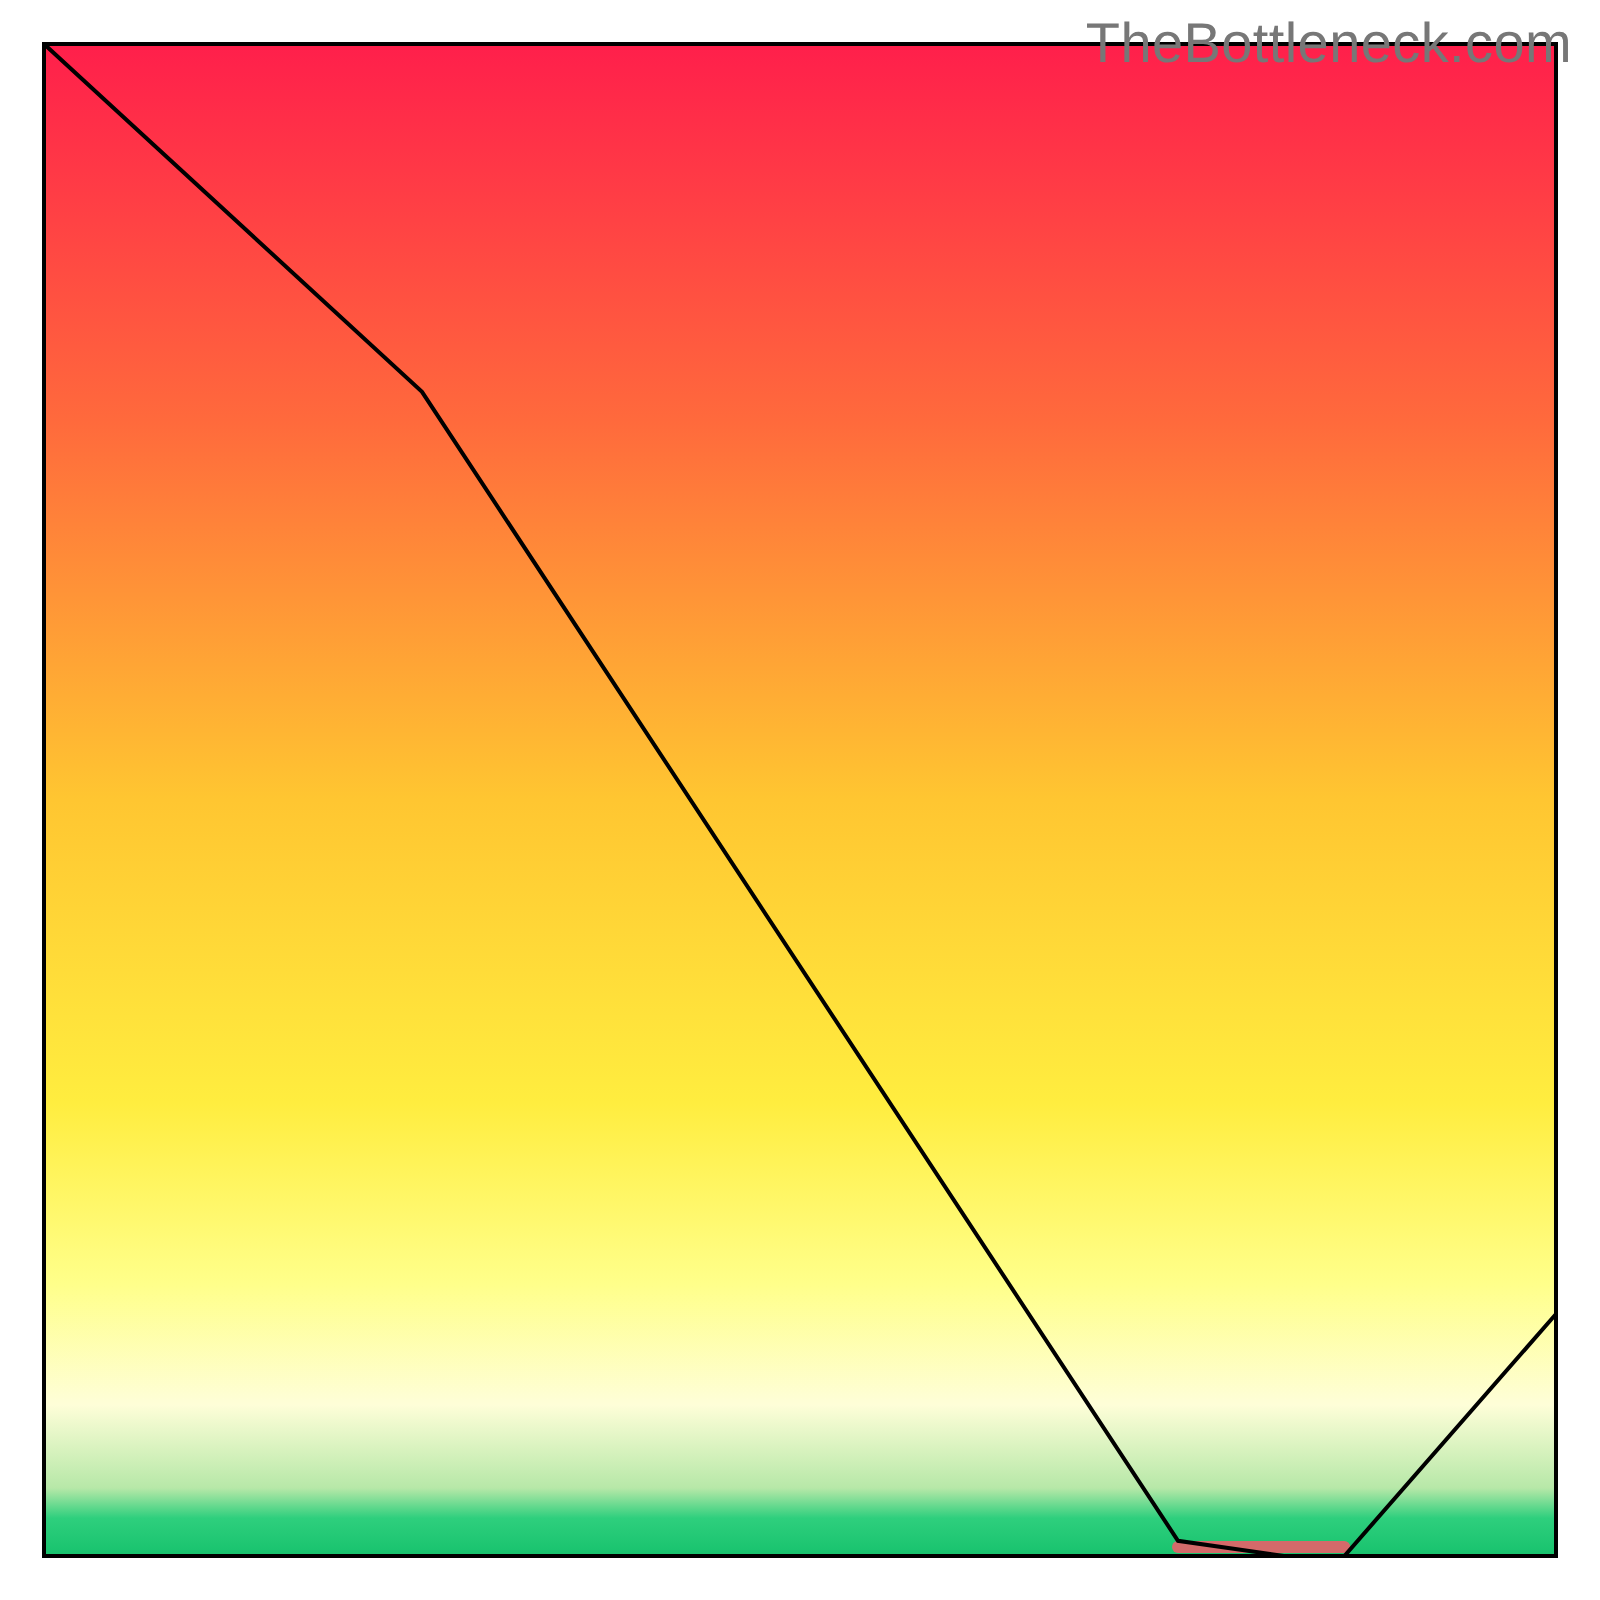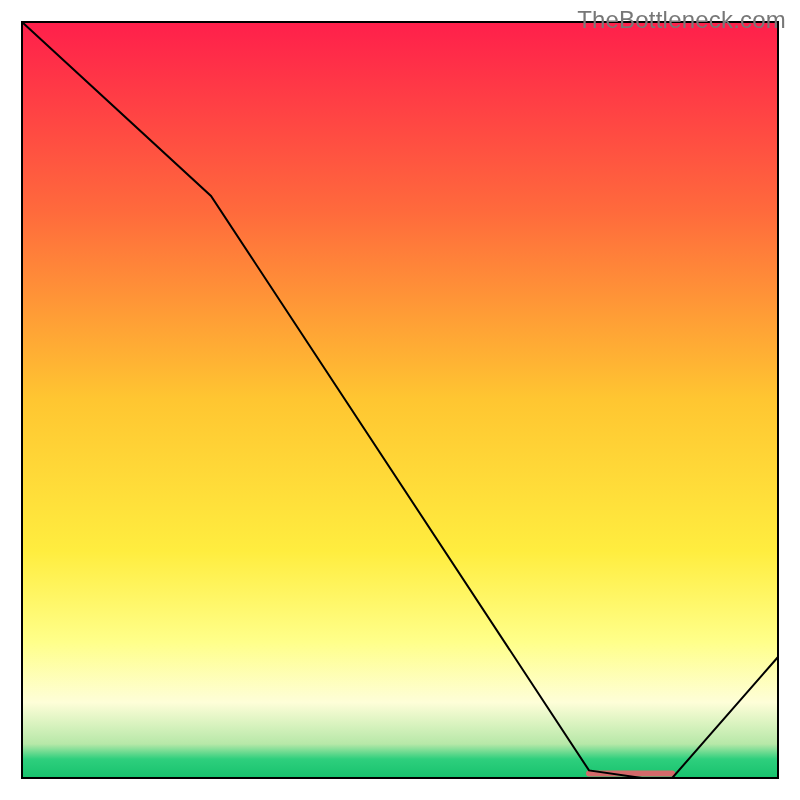--- a/index.html
+++ b/index.html
@@ -14,21 +14,21 @@
   #container {
     position: relative;
     width: 800px;
     height: 800px;
   }
   #watermark {
     position: absolute;
     top: 6px;
     right: 14px;
     color: #777;
-    font-size: 24px;
+    font-size: 28px;
     font-weight: 500;
     z-index: 20;
     letter-spacing: 0.2px;
   }
   svg {
     display: block;
   }
 </style>
 </head>
 <body>

